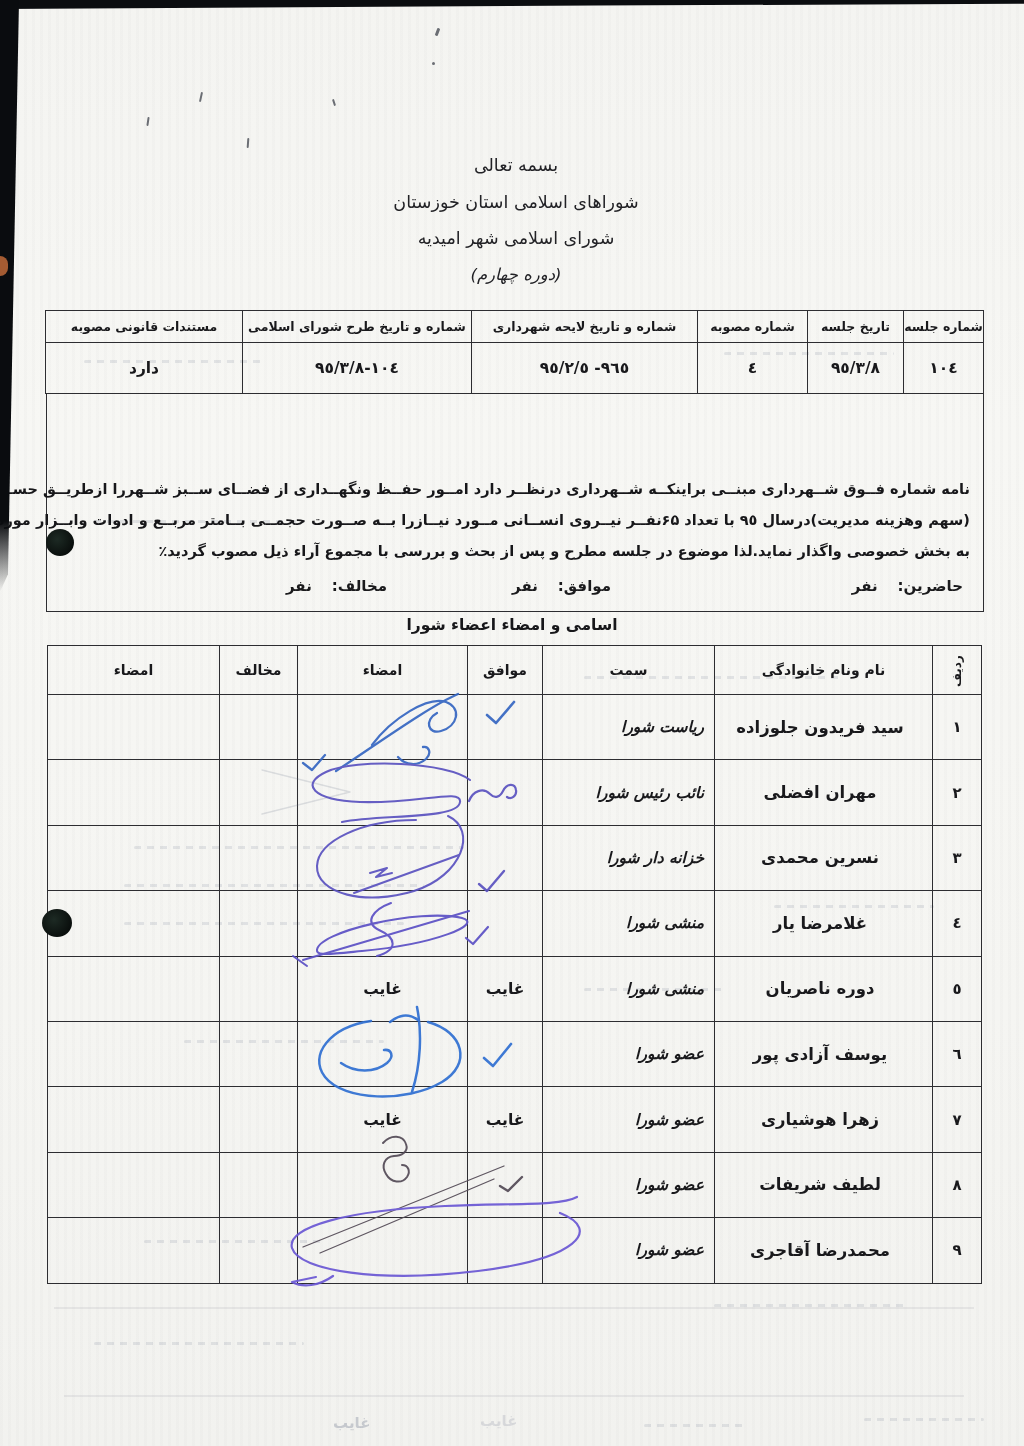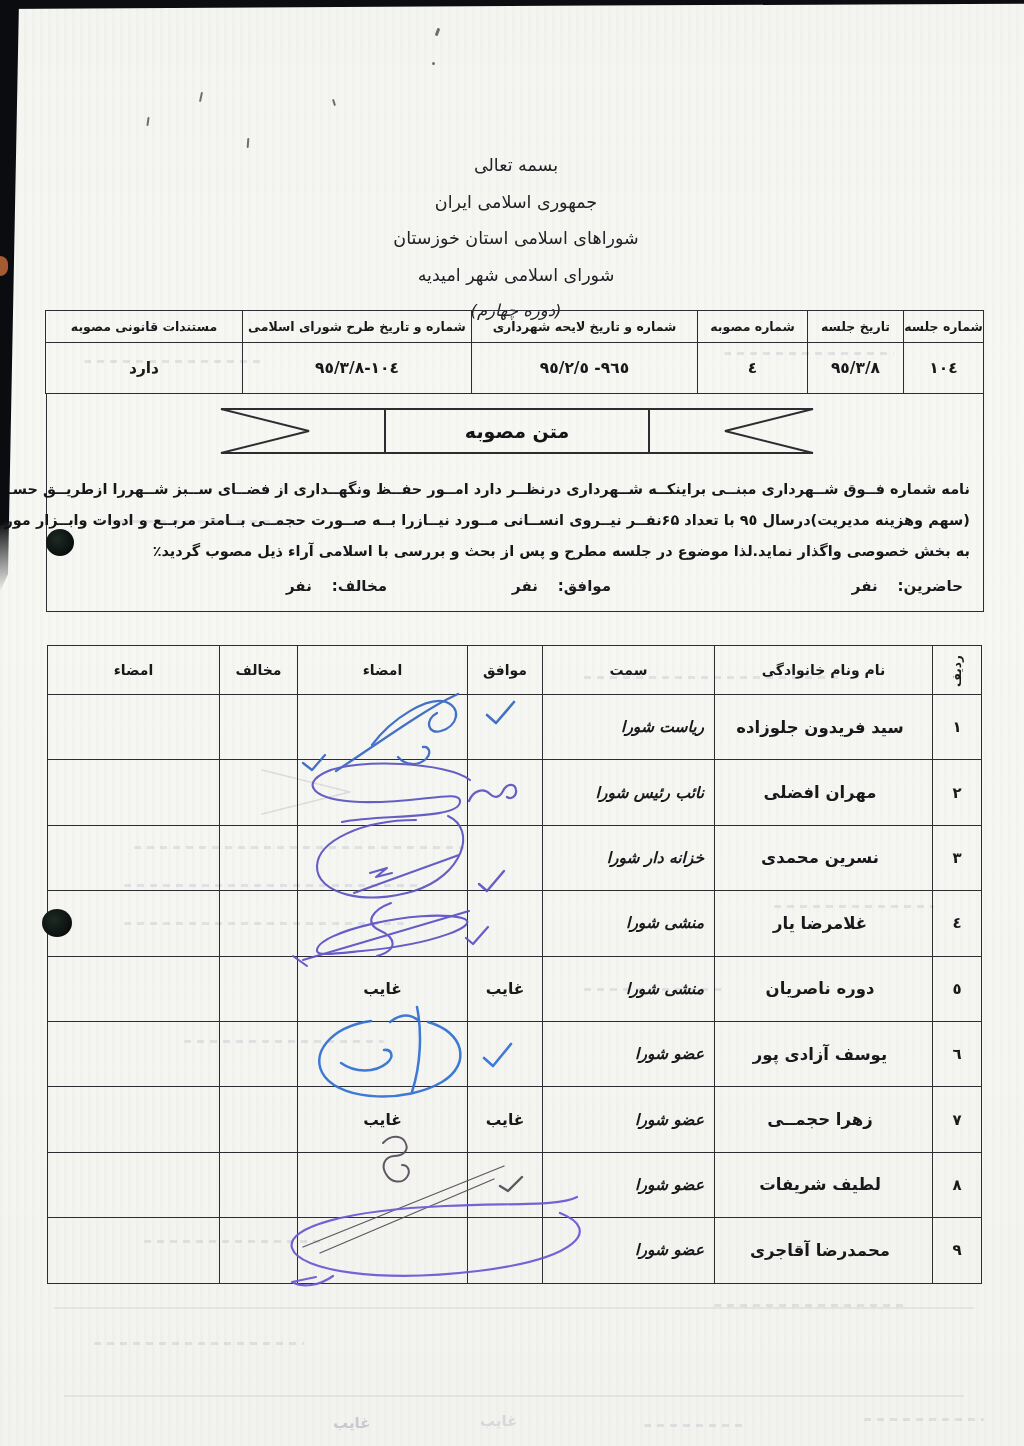--- a/index.html
+++ b/index.html
@@ -99,21 +99,20 @@
   <div class="smudge" style="right:40px;top:1418px;width:120px"></div>
   <div class="smudge" style="right:280px;top:1424px;width:100px"></div>
   <div class="smudge" style="right:720px;top:1342px;width:210px"></div>
   <div class="ghost-line" style="right:50px;top:1307px;width:920px"></div>
   <div class="ghost-line" style="right:60px;top:1395px;width:900px"></div>
   <div class="ghost-text" style="left:333px;top:1414px">غایب</div>
   <div class="ghost-text lighter" style="left:480px;top:1412px">غایب</div>
 
   <div class="doc-header">
     <div>بسمه تعالی</div>
-    <div>جمهوری اسلامی ایران</div>
     <div>شوراهای اسلامی استان خوزستان</div>
     <div>شورای اسلامی شهر امیدیه</div>
     <div>(دوره چهارم)</div>
   </div>
 
   <table id="meta-table">
     <colgroup>
       <col style="width:80px">
         <col style="width:96px">
         <col style="width:110px">
@@ -135,49 +134,42 @@
       <td>٩٥/٣/٨</td>
       <td>٤</td>
       <td>٩٦٥- ٩٥/٢/٥</td>
       <td>١٠٤-٩٥/٣/٨</td>
       <td>دارد</td>
     </tr>
   </tbody>
     </table>
 
   <div class="body-box">
-    <div class="banner">
-      <svg viewBox="0 0 600 50">
-        <path d="M 4,3 L 596,3 L 508,25 L 596,47 L 4,47 L 92,25 Z" fill="none" stroke="#2d2d31" stroke-width="2"></path>
-        <line x1="168" y1="3" x2="168" y2="47" stroke="#2d2d31" stroke-width="2"></line>
-        <line x1="432" y1="3" x2="432" y2="47" stroke="#2d2d31" stroke-width="2"></line>
-      </svg>
-      <span class="banner-label">متن مصوبه</span>
-    </div>
     <div class="res-text">
       <div class="jline">نامه شماره فــوق شــهرداری مبنــی براینکــه شــهرداری درنظــر دارد امــور حفــظ ونگهــداری از فضــای ســبز شــهررا ازطریــق حســاب مشــترک</div>
       <div class="jline">(سهم وهزینه مدیریت)درسال ٩٥ با تعداد ۶۵نفــر نیــروی انســانی مــورد نیــازرا بــه صــورت حجمــی بــامتر مربــع و ادوات وابــزار موردنیــاز</div>
-      <div class="nline">به بخش خصوصی واگذار نماید.لذا موضوع در جلسه مطرح و پس از بحث و بررسی با اسلامی آراء ذیل مصوب گردید٪</div>
+      <div class="nline">به بخش خصوصی واگذار نماید.لذا موضوع در جلسه مطرح و پس از بحث و بررسی با مجموع آراء ذیل مصوب گردید٪</div>
     </div>
     <div class="attendance">
       <span class="att a1">
         <span>حاضرین:</span>
         <span>نفر</span>
       </span>
       <span class="att a2">
         <span>موافق:</span>
         <span>نفر</span>
       </span>
       <span class="att a3">
         <span>مخالف:</span>
         <span>نفر</span>
       </span>
     </div>
   </div>
 
+  <div class="members-title">اسامی و امضاء اعضاء شورا</div>
 
   <table id="members-table">
     <colgroup>
       <col style="width:49px">
         <col style="width:218px">
         <col style="width:172px">
       <col style="width:75px">
         <col style="width:170px">
         <col style="width:78px">
         <col style="width:172px">
@@ -242,21 +234,21 @@
       <td class="c-no">٦</td>
       <td class="c-name">یوسف آزادی پور</td>
       <td class="c-pos">عضو شورا</td>
       <td class="c-agree"></td>
       <td class="c-sig"></td>
       <td class="c-opp"></td>
       <td class="c-sig2"></td>
     </tr>
     <tr>
       <td class="c-no">٧</td>
-      <td class="c-name">زهرا حجمــی</td>
+      <td class="c-name">زهرا هوشیاری</td>
       <td class="c-pos">عضو شورا</td>
       <td class="c-agree">غایب</td>
       <td class="c-sig">غایب</td>
       <td class="c-opp"></td>
       <td class="c-sig2"></td>
     </tr>
     <tr>
       <td class="c-no">٨</td>
       <td class="c-name">لطیف شریفات</td>
       <td class="c-pos">عضو شورا</td>

